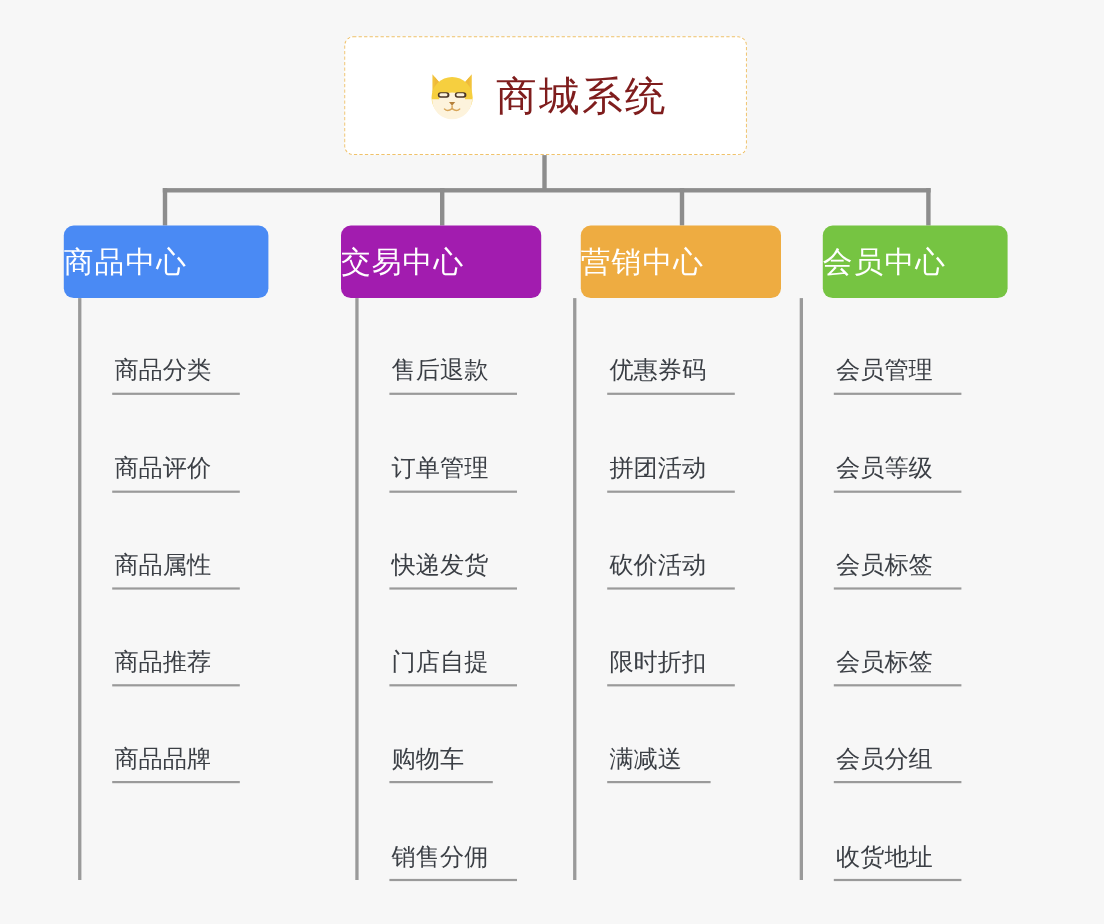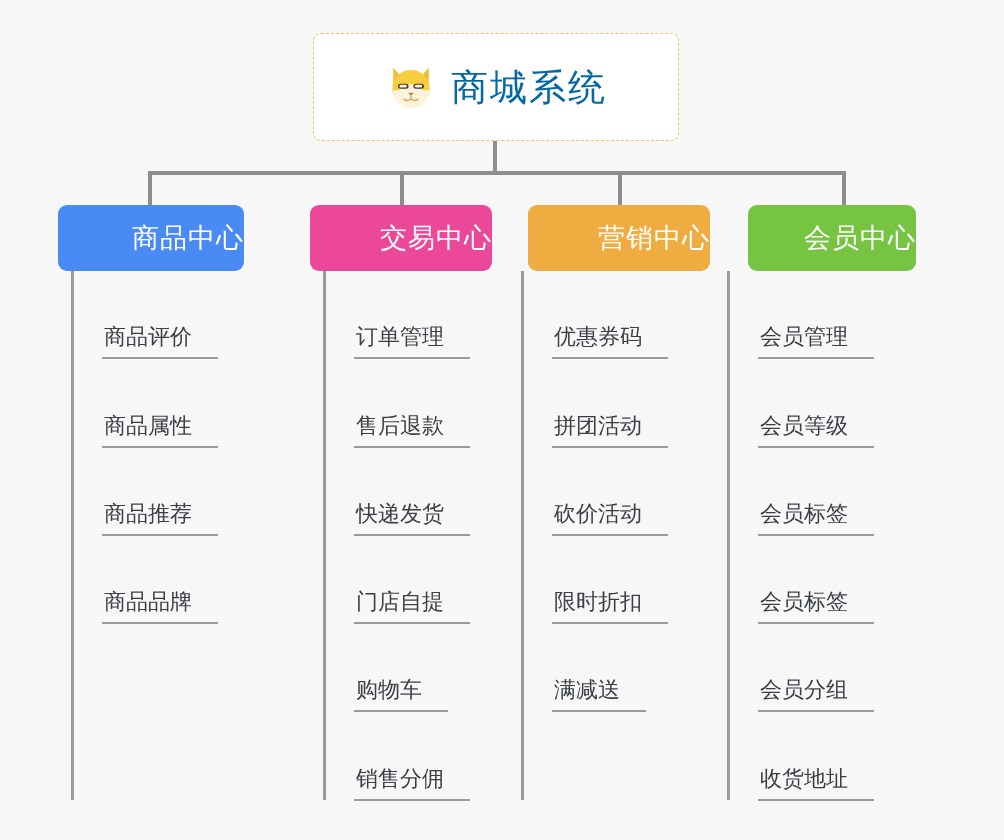--- a/index.html
+++ b/index.html
@@ -18,39 +18,39 @@
     left:313px;top:33px;
     width:366px;height:108px;
     background:#ffffff;
     border:1px dashed #f0c26a;
     border-radius:8px;
     box-sizing:border-box;
     display:flex;align-items:center;justify-content:center;
     gap:14px;
   }
   .root-title{
-    color:#0369a1;
+    color:#7f1d1d;
     font-size:37px;
     letter-spacing:2px;
     line-height:1;
     white-space:nowrap;
   }
   .shiba-icon{width:52px;height:52px;display:block;flex:0 0 auto;}
 
   
   .line{position:absolute;background:#8d8d8d;}
   .v-root{left:493px;top:141px;width:4px;height:33px;}
   .h-bus{left:148px;top:171px;width:698px;height:4px;}
   .v-drop{top:171px;width:4px;height:34px;}
 
   
   .cat-box{
     position:absolute;top:205px;height:66px;
     border-radius:9px;
-    display:flex;align-items:center;justify-content:flex-end;
+    display:flex;align-items:center;justify-content:flex-start;
     color:#ffffff;font-size:27px;letter-spacing:1px;
     box-sizing:border-box;
   }
 
   
   .leaf-col{position:absolute;top:271px;width:230px;}
   .leaf-spine{
     position:absolute;left:0;top:0;width:3px;height:529px;
     background:#9a9a9a;
   }
@@ -108,43 +108,46 @@
   <div class="line v-drop" style="left:400px;"></div>
   <div class="line v-drop" style="left:618px;"></div>
   <div class="line v-drop" style="left:842px;"></div>
 
   <div class="cat-box" style="left:58px;width:186px;background:#4a8af4;">
     <span>商品中心</span>
   </div>
   <div class="leaf-col" style="left:71px;">
     <div class="leaf-spine"></div>
     <div class="leaf-item">
+        <span class="leaf-label">商品分类</span>
+      </div>
+    <div class="leaf-item">
         <span class="leaf-label">商品评价</span>
       </div>
     <div class="leaf-item">
         <span class="leaf-label">商品属性</span>
       </div>
     <div class="leaf-item">
         <span class="leaf-label">商品推荐</span>
       </div>
     <div class="leaf-item">
         <span class="leaf-label">商品品牌</span>
       </div>
   </div>
 
-  <div class="cat-box" style="left:310px;width:182px;background:#ec4899;">
+  <div class="cat-box" style="left:310px;width:182px;background:#a21caf;">
     <span>交易中心</span>
   </div>
   <div class="leaf-col" style="left:323px;">
     <div class="leaf-spine"></div>
     <div class="leaf-item">
+        <span class="leaf-label">售后退款</span>
+      </div>
+    <div class="leaf-item">
         <span class="leaf-label">订单管理</span>
-      </div>
-    <div class="leaf-item">
-        <span class="leaf-label">售后退款</span>
       </div>
     <div class="leaf-item">
         <span class="leaf-label">快递发货</span>
       </div>
     <div class="leaf-item">
         <span class="leaf-label">门店自提</span>
       </div>
     <div class="leaf-item">
         <span class="leaf-label">购物车</span>
       </div>

